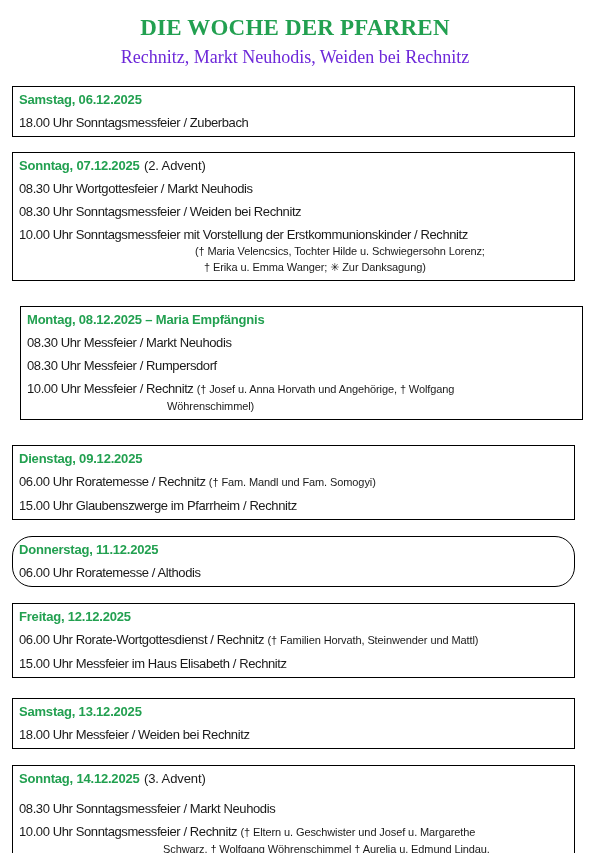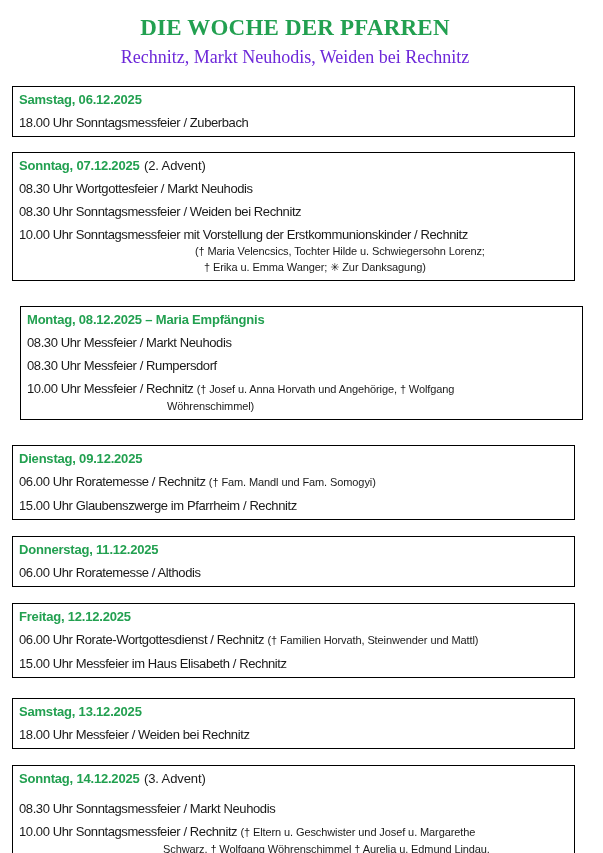--- a/index.html
+++ b/index.html
@@ -44,21 +44,21 @@
     border: 1.5px solid #000000;
     box-sizing: border-box;
     width: 563px;
     padding: 4px 21px 6px 6px;
     background: #ffffff;
   }
   .section:nth-of-type(1) { margin-bottom: 15px; }
   .section:nth-of-type(2) { margin-bottom: 25px; }
   .section:nth-of-type(3) { margin-bottom: 25px; margin-left: 8px; }
   .section:nth-of-type(4) { margin-bottom: 16px; }
-  .section:nth-of-type(5) { margin-bottom: 16px; }
+  .section:nth-of-type(5) { margin-bottom: 16px; border-radius: 20px; }
   .section:nth-of-type(6) { margin-bottom: 20px; }
   .section:nth-of-type(7) { margin-bottom: 16px; }
   .section:nth-of-type(8) { margin-bottom: 0; }
   .day-line {
     line-height: 15px;
     white-space: nowrap;
   }
   .day {
     color: var(--green, #22a050);
     font-weight: bold;

